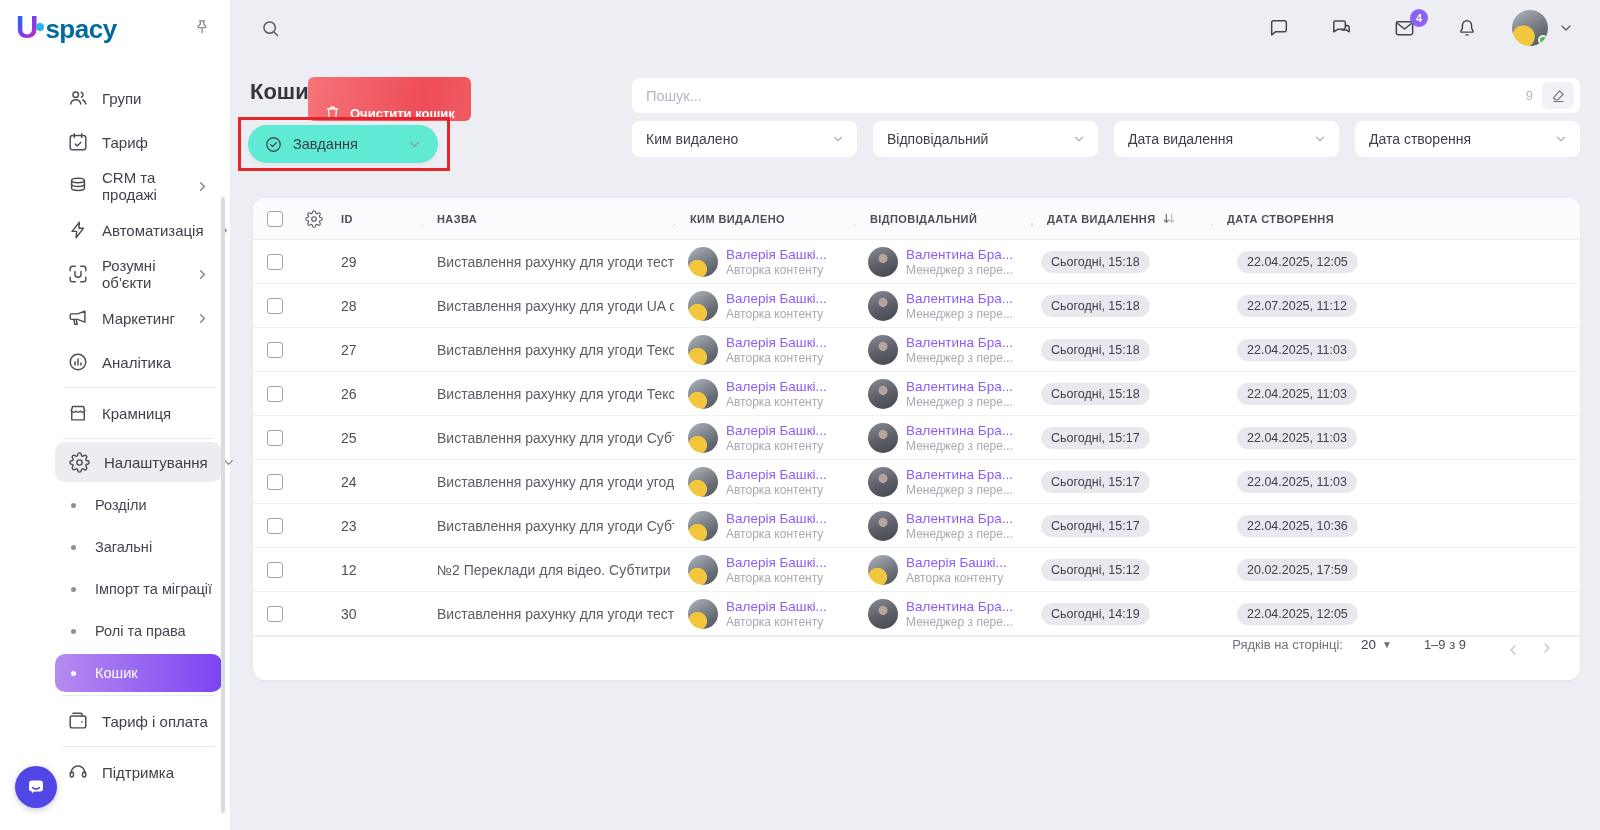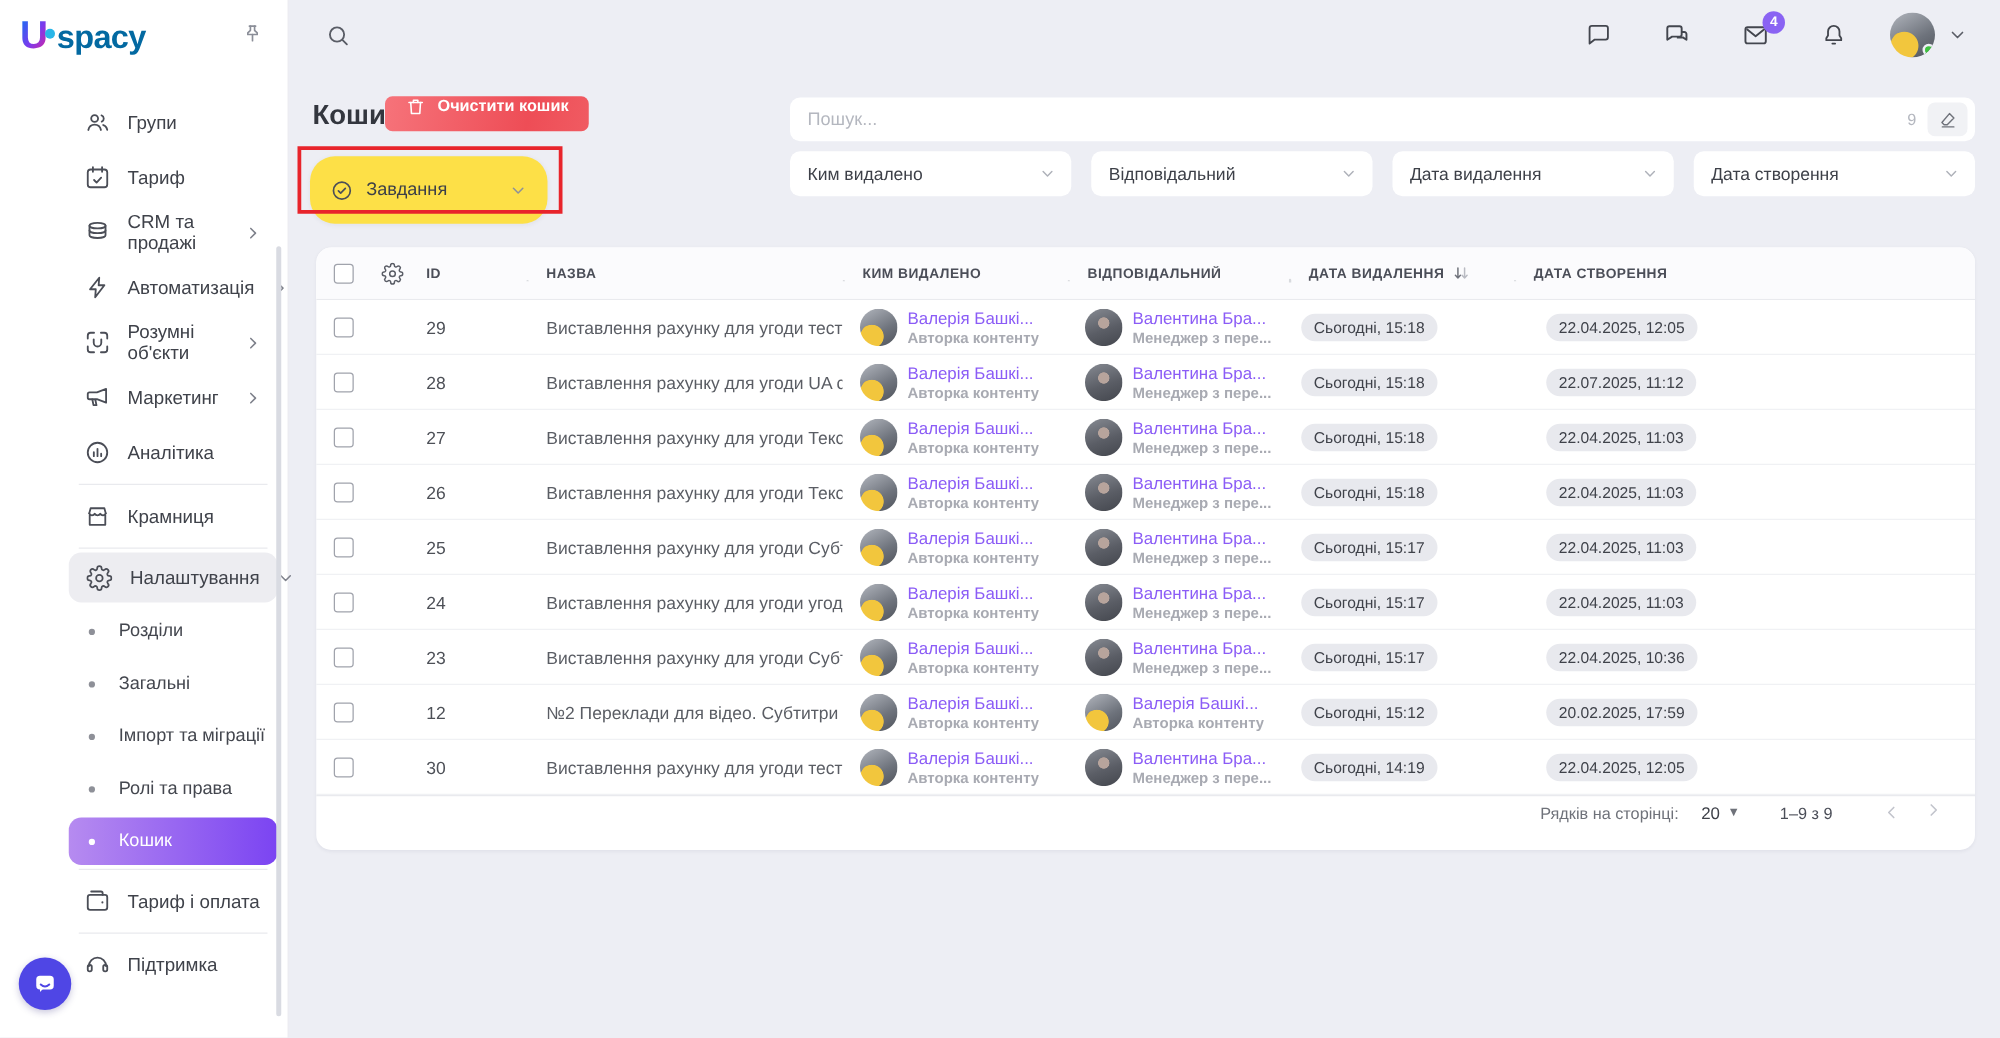--- a/index.html
+++ b/index.html
@@ -66,28 +66,28 @@
       radial-gradient(circle at 50% 38%, #b7a49c 0 18%, rgba(0,0,0,0) 20%),
       linear-gradient(160deg,#83878f 5%,#5b5e66 55%,#43464d); }
   .tb-avatar { width:36px; height:36px; }
   .online-dot { position:absolute; right:0px; bottom:1px; width:10px; height:10px;
     border-radius:50%; background:var(--online-green,#3ec23f); border:2px solid #edeef4; }
   .tb-caret { color:#5a5d66; display:flex; cursor:pointer; }
 
   
   .page-title { position:absolute; left:20px; top:79px; font-size:22px; font-weight:700;
     color:#33363e; }
-  .clear-btn { position:absolute; left:78px; top:77px; height:28px; padding:0 16px;
-    display:flex; align-items:flex-start; gap:9px; border:none; border-radius:6px;
+  .clear-btn { position:absolute; left:78px; top:77px; height:44px; padding:0 16px;
+    display:flex; align-items:flex-end; gap:9px; border:none; border-radius:6px;
     background:linear-gradient(100deg,#f6737a 0%, var(--danger-red,#ee4d56) 70%, #f05b62 100%);
     color:#fff; font-size:13px; font-weight:700; font-family:inherit; cursor:pointer; }
   .annotation-box { position:absolute; left:8px; top:117px; width:212px; height:54px;
     border:3px solid var(--annotation-red,#e8242b); z-index:4; pointer-events:none; }
-  .entity-pill { position:absolute; left:18px; top:125px; width:190px; height:54px;
-    background:#fde047; border-radius:20px; display:flex; align-items:center; gap:10px;
+  .entity-pill { position:absolute; left:18px; top:125px; width:190px; height:38px;
+    background:#5eead4; border-radius:20px; display:flex; align-items:center; gap:10px;
     padding:0 16px; cursor:pointer; box-shadow:0 1px 4px rgba(30,30,60,.06); }
   .entity-pill .label { font-size:14.5px; color:#3d4048; }
   .entity-pill .picon { color:#4c4f57; display:flex; }
   .entity-pill .chev { margin-left:auto; color:#8e9199; display:flex; }
 
   .search-bar { position:absolute; left:402px; top:78px; width:948px; height:35px;
     background:#fff; border-radius:8px; display:flex; align-items:center; padding:0 6px 0 14px; }
   .search-bar input { border:none; outline:none; flex:1; font-size:14.5px;
     font-family:inherit; color:#3d4048; background:transparent; }
   .search-bar input::placeholder { color:#b4b7bf; }
@@ -120,27 +120,27 @@
   .gear-th { color:#5a5d66; display:flex; cursor:pointer; }
 
   .trow { height:44px; border-bottom:1px solid #f0f1f4; }
   .td-id { font-size:14px; color:#4d5057; padding-left:10px; }
   .td-name { font-size:14px; color:#5a5d64; padding-left:16px; white-space:nowrap;
     overflow:hidden; }
   .person { display:flex; align-items:center; gap:8px; padding-left:14px; overflow:hidden; }
   .person .avatar { width:30px; height:30px; }
   .p-texts { overflow:hidden; }
   .p-name { font-size:13.5px; color:#8b5cf6; white-space:nowrap; overflow:hidden; }
-  .p-role { font-size:12px; color:#a8aab2; white-space:nowrap; overflow:hidden; margin-top:1px;font-weight:bold; }
+  .p-role { font-size:12px; color:#a8aab2; white-space:nowrap; overflow:hidden; margin-top:1px; }
   .td-date { padding-left:10px; }
   .td-created { padding-left:26px; }
   .date-pill { display:inline-block; background:#e8e9ee; border-radius:12px;
     padding:4px 10px; font-size:12.5px; color:#3f424a; white-space:nowrap; }
 
-  .tfoot { height:27px; display:flex; align-items:center; justify-content:flex-end;
+  .tfoot { height:27px; display:flex; align-items:flex-start; justify-content:flex-end;
     border-top:1px solid #e9eaee; padding-right:18px; gap:0; }
   .rpp-label { font-size:13px; color:#6f727a; margin-right:18px; }
   .rpp-select { display:flex; align-items:center; gap:6px; font-size:13.5px; color:#3f424a;
     cursor:pointer; margin-right:32px; }
   .rpp-caret { color:#6f727a; font-size:10px; }
   .range { font-size:13px; color:#4b4e58; margin-right:34px; }
   .pg-btn { width:26px; height:26px; display:flex; align-items:center; justify-content:center;
     color:#c2c4cc; cursor:pointer; }
   .pg-btn + .pg-btn { margin-left:10px; }
 

